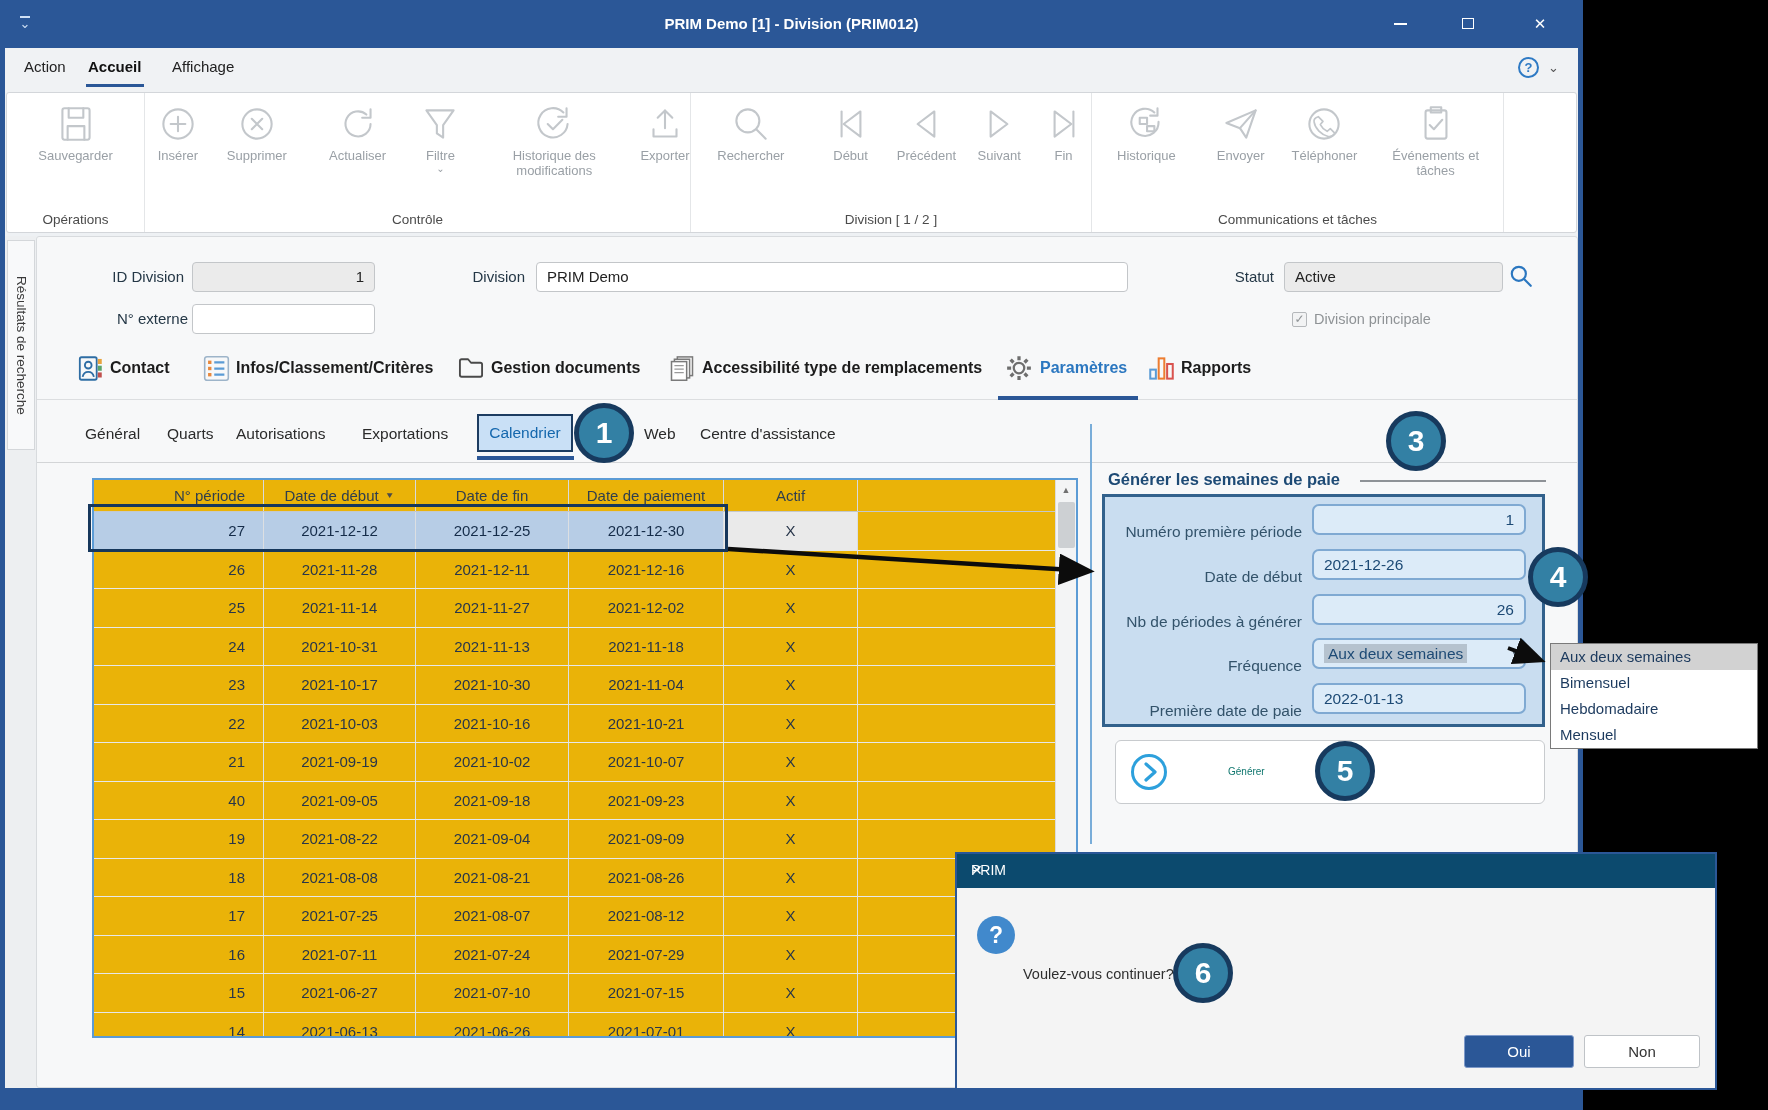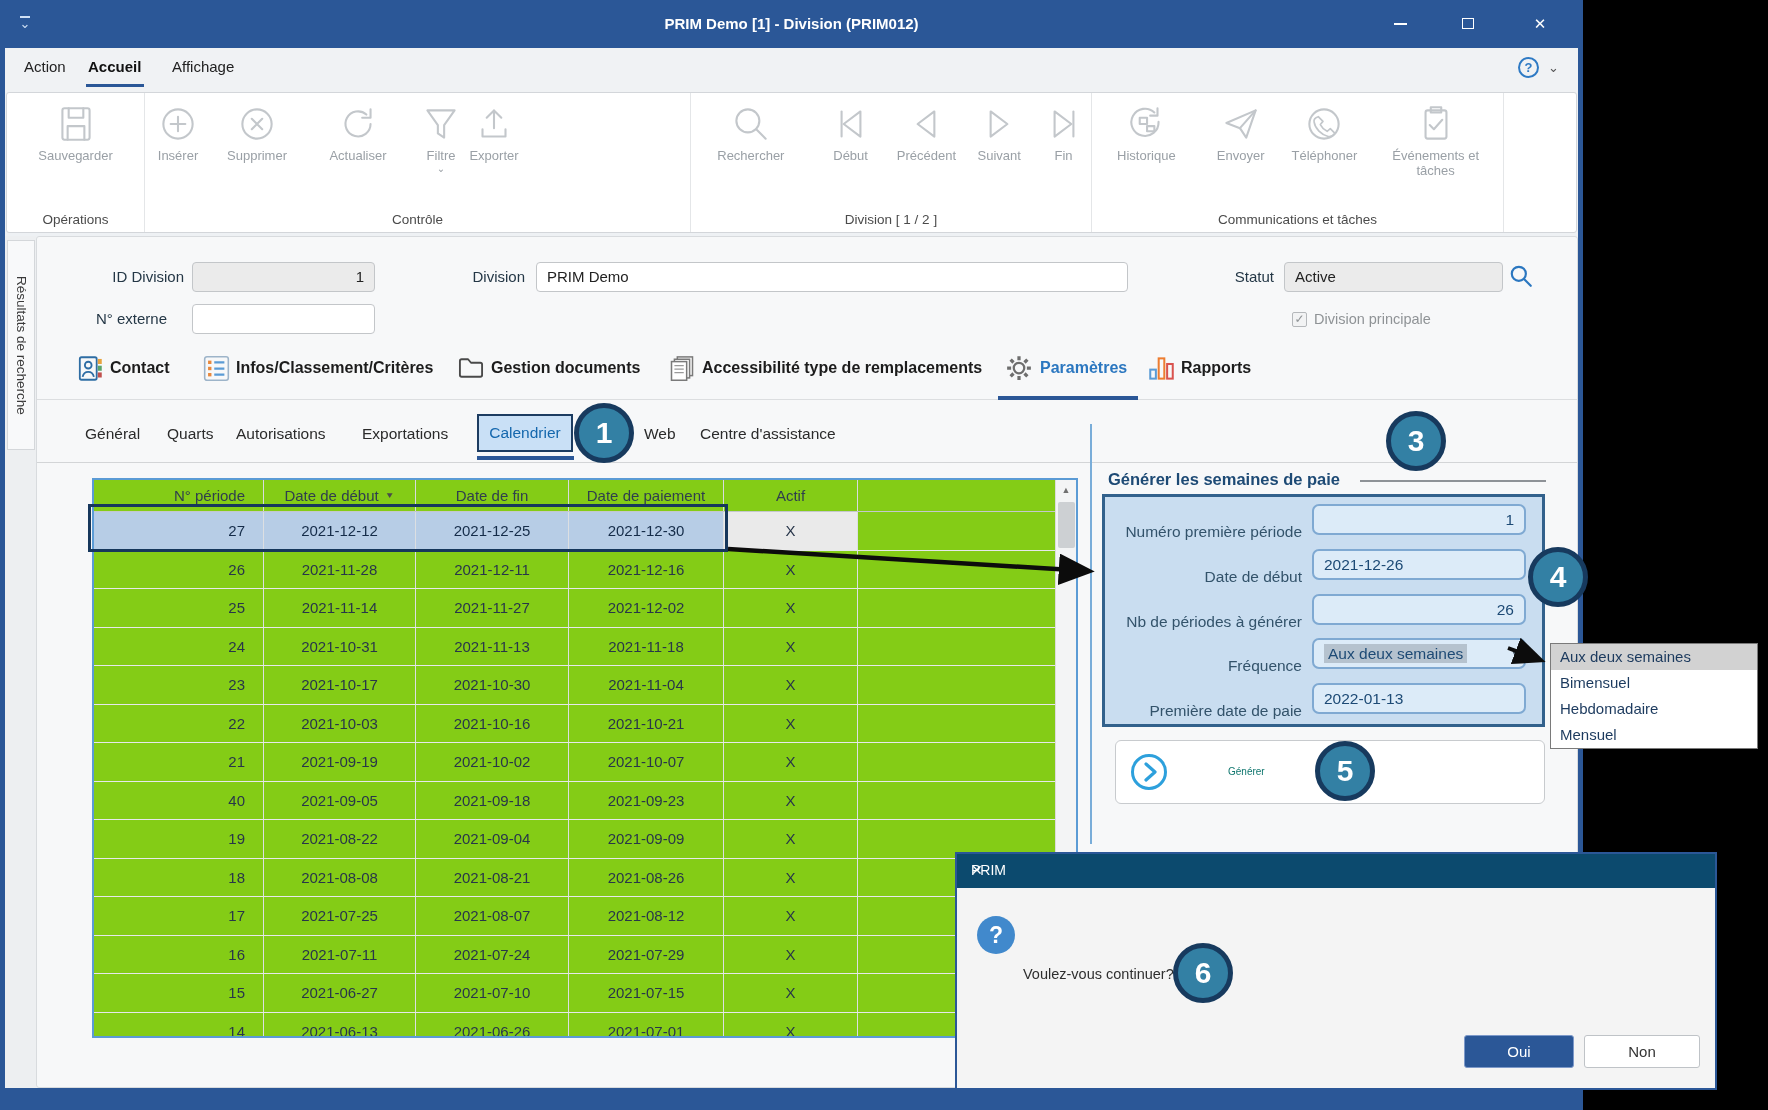--- a/index.html
+++ b/index.html
@@ -55,21 +55,21 @@
   .tab1.active .t1label { color:#2b77c0; }
   .hline { position:absolute; background:#dcdee0; height:1px; }
   .blue-underline { position:absolute; height:4px; background:#2b5797; }
 
   
   .stab { position:absolute; top:425px; font-size:15.5px; color:#2b2b2b; white-space:nowrap; }
   .stab-box { position:absolute; left:477px; top:414px; width:96px; height:38px; background:#c9e0f6; border:2px solid #1c3c61; display:flex; align-items:center; justify-content:center; }
   .stab-box span { font-size:15.5px; color:#1467ad; }
 
   
-  .ptable { position:absolute; left:92px; top:478px; width:986px; height:560px; background:#84cc16; border:2px solid #5b9bd5; overflow:hidden; }
+  .ptable { position:absolute; left:92px; top:478px; width:986px; height:560px; background:#eab308; border:2px solid #5b9bd5; overflow:hidden; }
   .thead { display:flex; height:32px; border-bottom:1px solid #c4c8cc; }
   .hc { font-size:15px; color:#2f3e4e; display:flex; align-items:center; justify-content:center; border-right:1px solid #d8dbde; gap:6px; }
   .hc.right { justify-content:flex-end; padding-right:18px; }
   .hc:last-child { border-right:none; }
   .sort-arrow { font-size:10px; color:#4a4a4a; transform:scaleY(.85); }
   .trow { display:flex; height:38.5px; border-bottom:1px solid #e6e8ea; }
   .c { font-size:15px; color:#28364a; display:flex; align-items:center; justify-content:center; border-right:1px solid #dcdfe2; }
   .c:last-child { border-right:none; }
   .c1 { width:170px; justify-content:flex-end; padding-right:18px; }
   .c2 { width:152px; } .c3 { width:153px; } .c4 { width:155px; } .c5 { width:134px; } .c6 { flex:1; }
@@ -172,20 +172,28 @@
           </svg>
         <div class="rlabel">Actualiser</div>
       </div>
       <div class="rbtn" style="width:56px;">
         <svg class="ric" width="46" height="46" viewBox="0 0 44 44">
             <path d="M9 9h26L25 23v12l-6-4V23z"></path>
           </svg>
         <div class="rlabel">Filtre</div>
         <div class="rchev">⌄</div>
       </div>
+      <div class="rbtn" style="width:172px;">
+        <svg class="ric" width="46" height="46" viewBox="0 0 44 44">
+            <path d="M31 11a14 14 0 1 0 4 11"></path>
+            <path d="M34 7v8h-8"></path>
+            <path d="M16 22l5 5 9-9"></path>
+          </svg>
+        <div class="rlabel wrap" style="width:130px;">Historique des modifications</div>
+      </div>
       <div class="rbtn" style="width:50px;">
         <svg class="ric" width="46" height="46" viewBox="0 0 44 44">
             <path d="M11 27v7h22v-7"></path>
             <path d="M22 9v17M22 9l-7 7M22 9l7 7"></path>
           </svg>
         <div class="rlabel">Exporter</div>
       </div>
       <div class="rgroup-label">Contrôle</div>
     </div>
     <div class="rgroup" style="width:401px;">
@@ -273,21 +281,21 @@
   <div class="flabel" style="left:441px; top:268px; width:84px;">Division</div>
   <div class="ffield" style="left:536px; top:262px; width:592px;">PRIM Demo</div>
   <div class="flabel" style="left:1194px; top:268px; width:80px;">Statut</div>
   <div class="ffield gray" style="left:1284px; top:262px; width:219px;">Active</div>
   <div class="srch-btn" style="left:1508px; top:263px;">
     <svg width="26" height="26" viewBox="0 0 24 24" style="fill:none;stroke:#2b77c0;stroke-width:2;stroke-linecap:round;">
         <circle cx="10" cy="10" r="6.5"></circle>
         <path d="M15 15l6 6"></path>
       </svg>
   </div>
-  <div class="flabel" style="left:43px; top:310px; width:124px;">N° externe</div>
+  <div class="flabel" style="left:64px; top:310px; width:124px;">N° externe</div>
   <div class="ffield" style="left:192px; top:304px; width:183px;"></div>
   <div class="cbx" style="left:1292px; top:312px;">✓</div>
   <div class="cbx-label" style="left:1314px; top:311px;">Division principale</div>
 
   <div class="tab1" style="left:77px; top:350px;">
     <svg width="27" height="27" viewBox="0 0 24 24" style="fill:none;stroke-width:1.6;">
         <rect x="2.5" y="2" width="15" height="20" rx="1.5" stroke="#2e6da4"></rect>
         <circle cx="10" cy="9" r="3" stroke="#2e6da4"></circle>
         <path d="M5 19.5c.6-3 2.7-4.5 5-4.5s4.4 1.5 5 4.5" stroke="#2e6da4"></path>
         <rect x="18.5" y="3.5" width="3.5" height="4.5" fill="#e8a33d" stroke="none"></rect>

